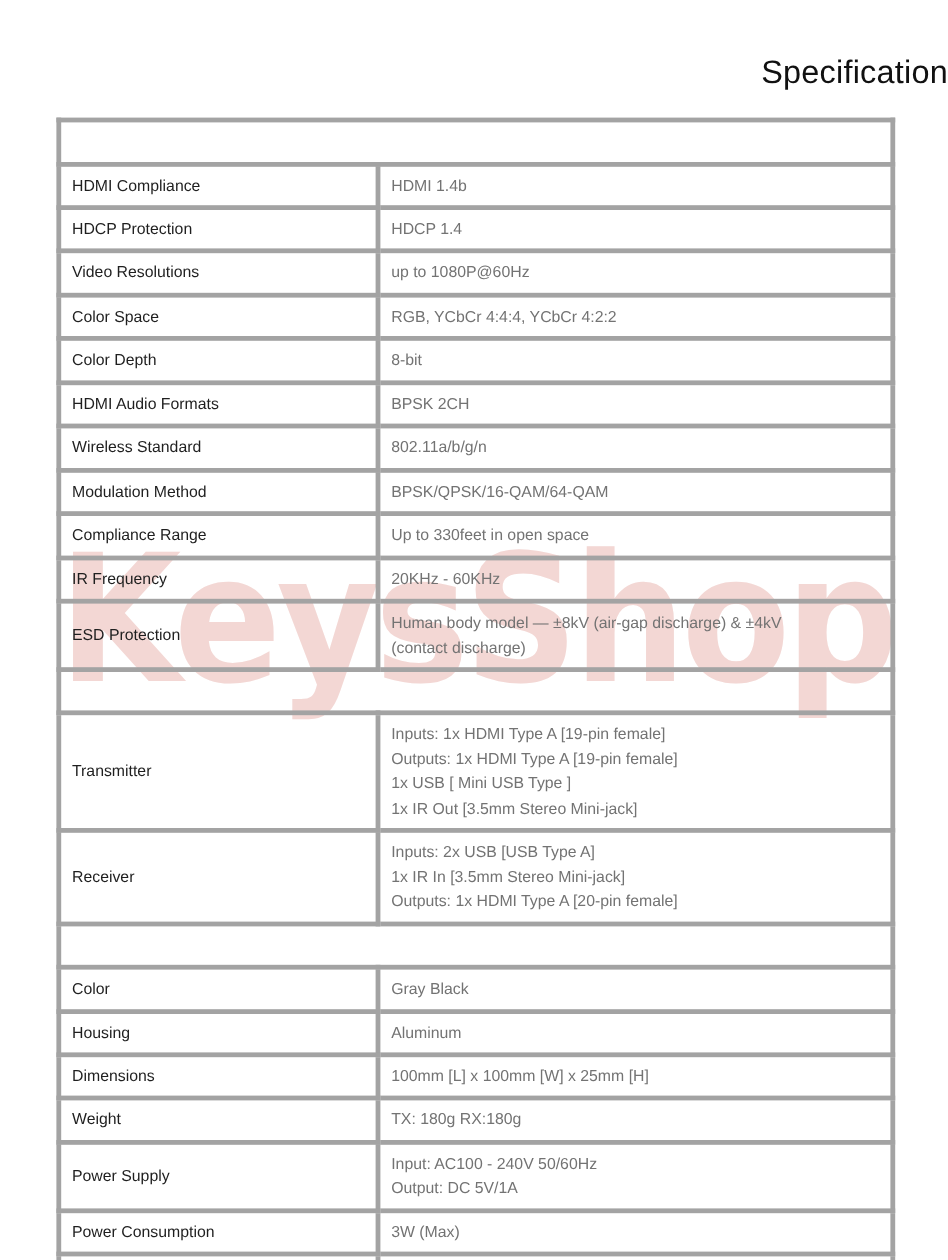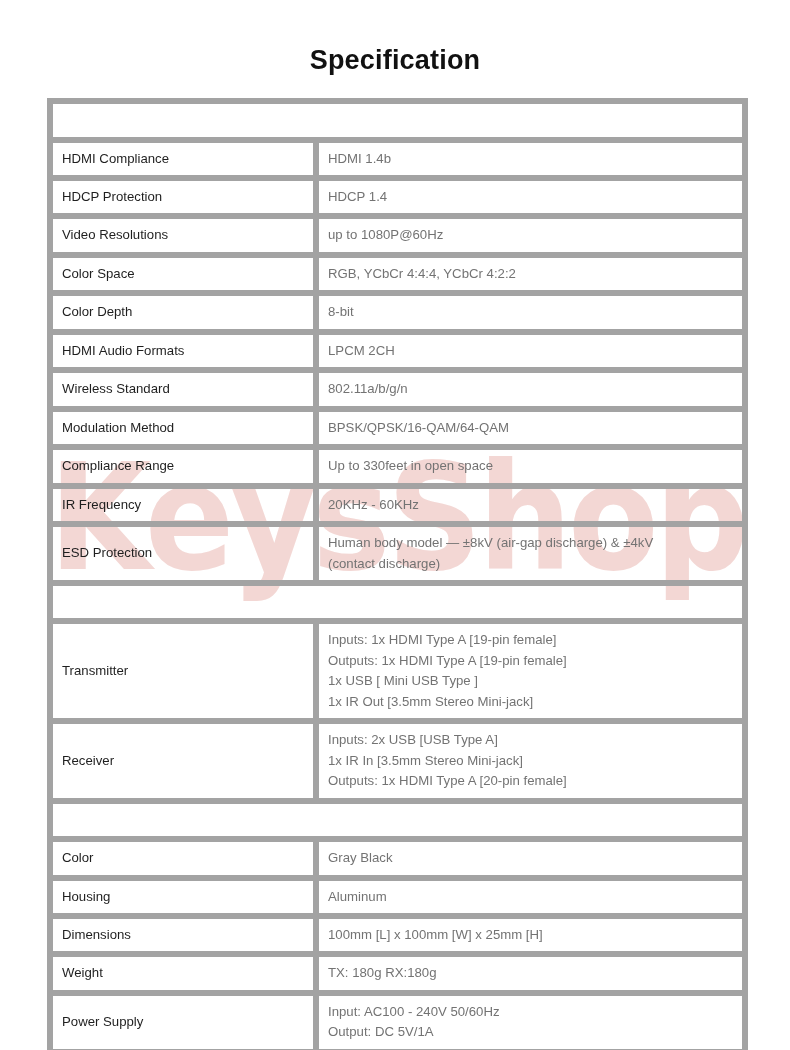--- a/index.html
+++ b/index.html
@@ -37,23 +37,23 @@
     color: #f3d7d4;
     white-space: nowrap;
     line-height: 1;
     transform: scaleY(1.12);
   }
 
   
   #page-title {
     position: relative;
     z-index: 2;
-    text-align: center;
+    text-align: right;
     font-size: 27px;
-    font-weight: bold;
+    font-weight: normal;
     color: #111111;
     padding-top: 27px;
     letter-spacing: 0.2px;
   }
 
   
   #spec-wrap {
     position: relative;
     z-index: 2;
     margin: 22px 0 0 47px;
@@ -62,21 +62,21 @@
   table.spec {
     width: 695px;
     border-collapse: collapse;
     table-layout: fixed;
     background: transparent;
   }
   table.spec col.c-label { width: 266px; }
   table.spec col.c-value { width: 429px; }
 
   table.spec td {
-    border: 6px solid #a3a3a3;
+    border: 4px solid #a3a3a3;
     padding: 6px 9px;
     font-size: 13.2px;
     line-height: 1.55;
     vertical-align: middle;
     background: transparent;
   }
   td.label-cell {
     color: #1f1f1f;
   }
   td.value-cell {
@@ -137,21 +137,21 @@
         <tr class="data-row">
           <td class="label-cell">Color Space</td>
           <td class="value-cell">RGB, YCbCr 4:4:4, YCbCr 4:2:2</td>
         </tr>
         <tr class="data-row">
           <td class="label-cell">Color Depth</td>
           <td class="value-cell">8-bit</td>
         </tr>
         <tr class="data-row">
           <td class="label-cell">HDMI Audio Formats</td>
-          <td class="value-cell">LPCM 2CH</td>
+          <td class="value-cell">BPSK 2CH</td>
         </tr>
         <tr class="data-row">
           <td class="label-cell">Wireless Standard</td>
           <td class="value-cell">802.11a/b/g/n</td>
         </tr>
         <tr class="data-row">
           <td class="label-cell">Modulation Method</td>
           <td class="value-cell">BPSK/QPSK/16-QAM/64-QAM</td>
         </tr>
         <tr class="data-row">

